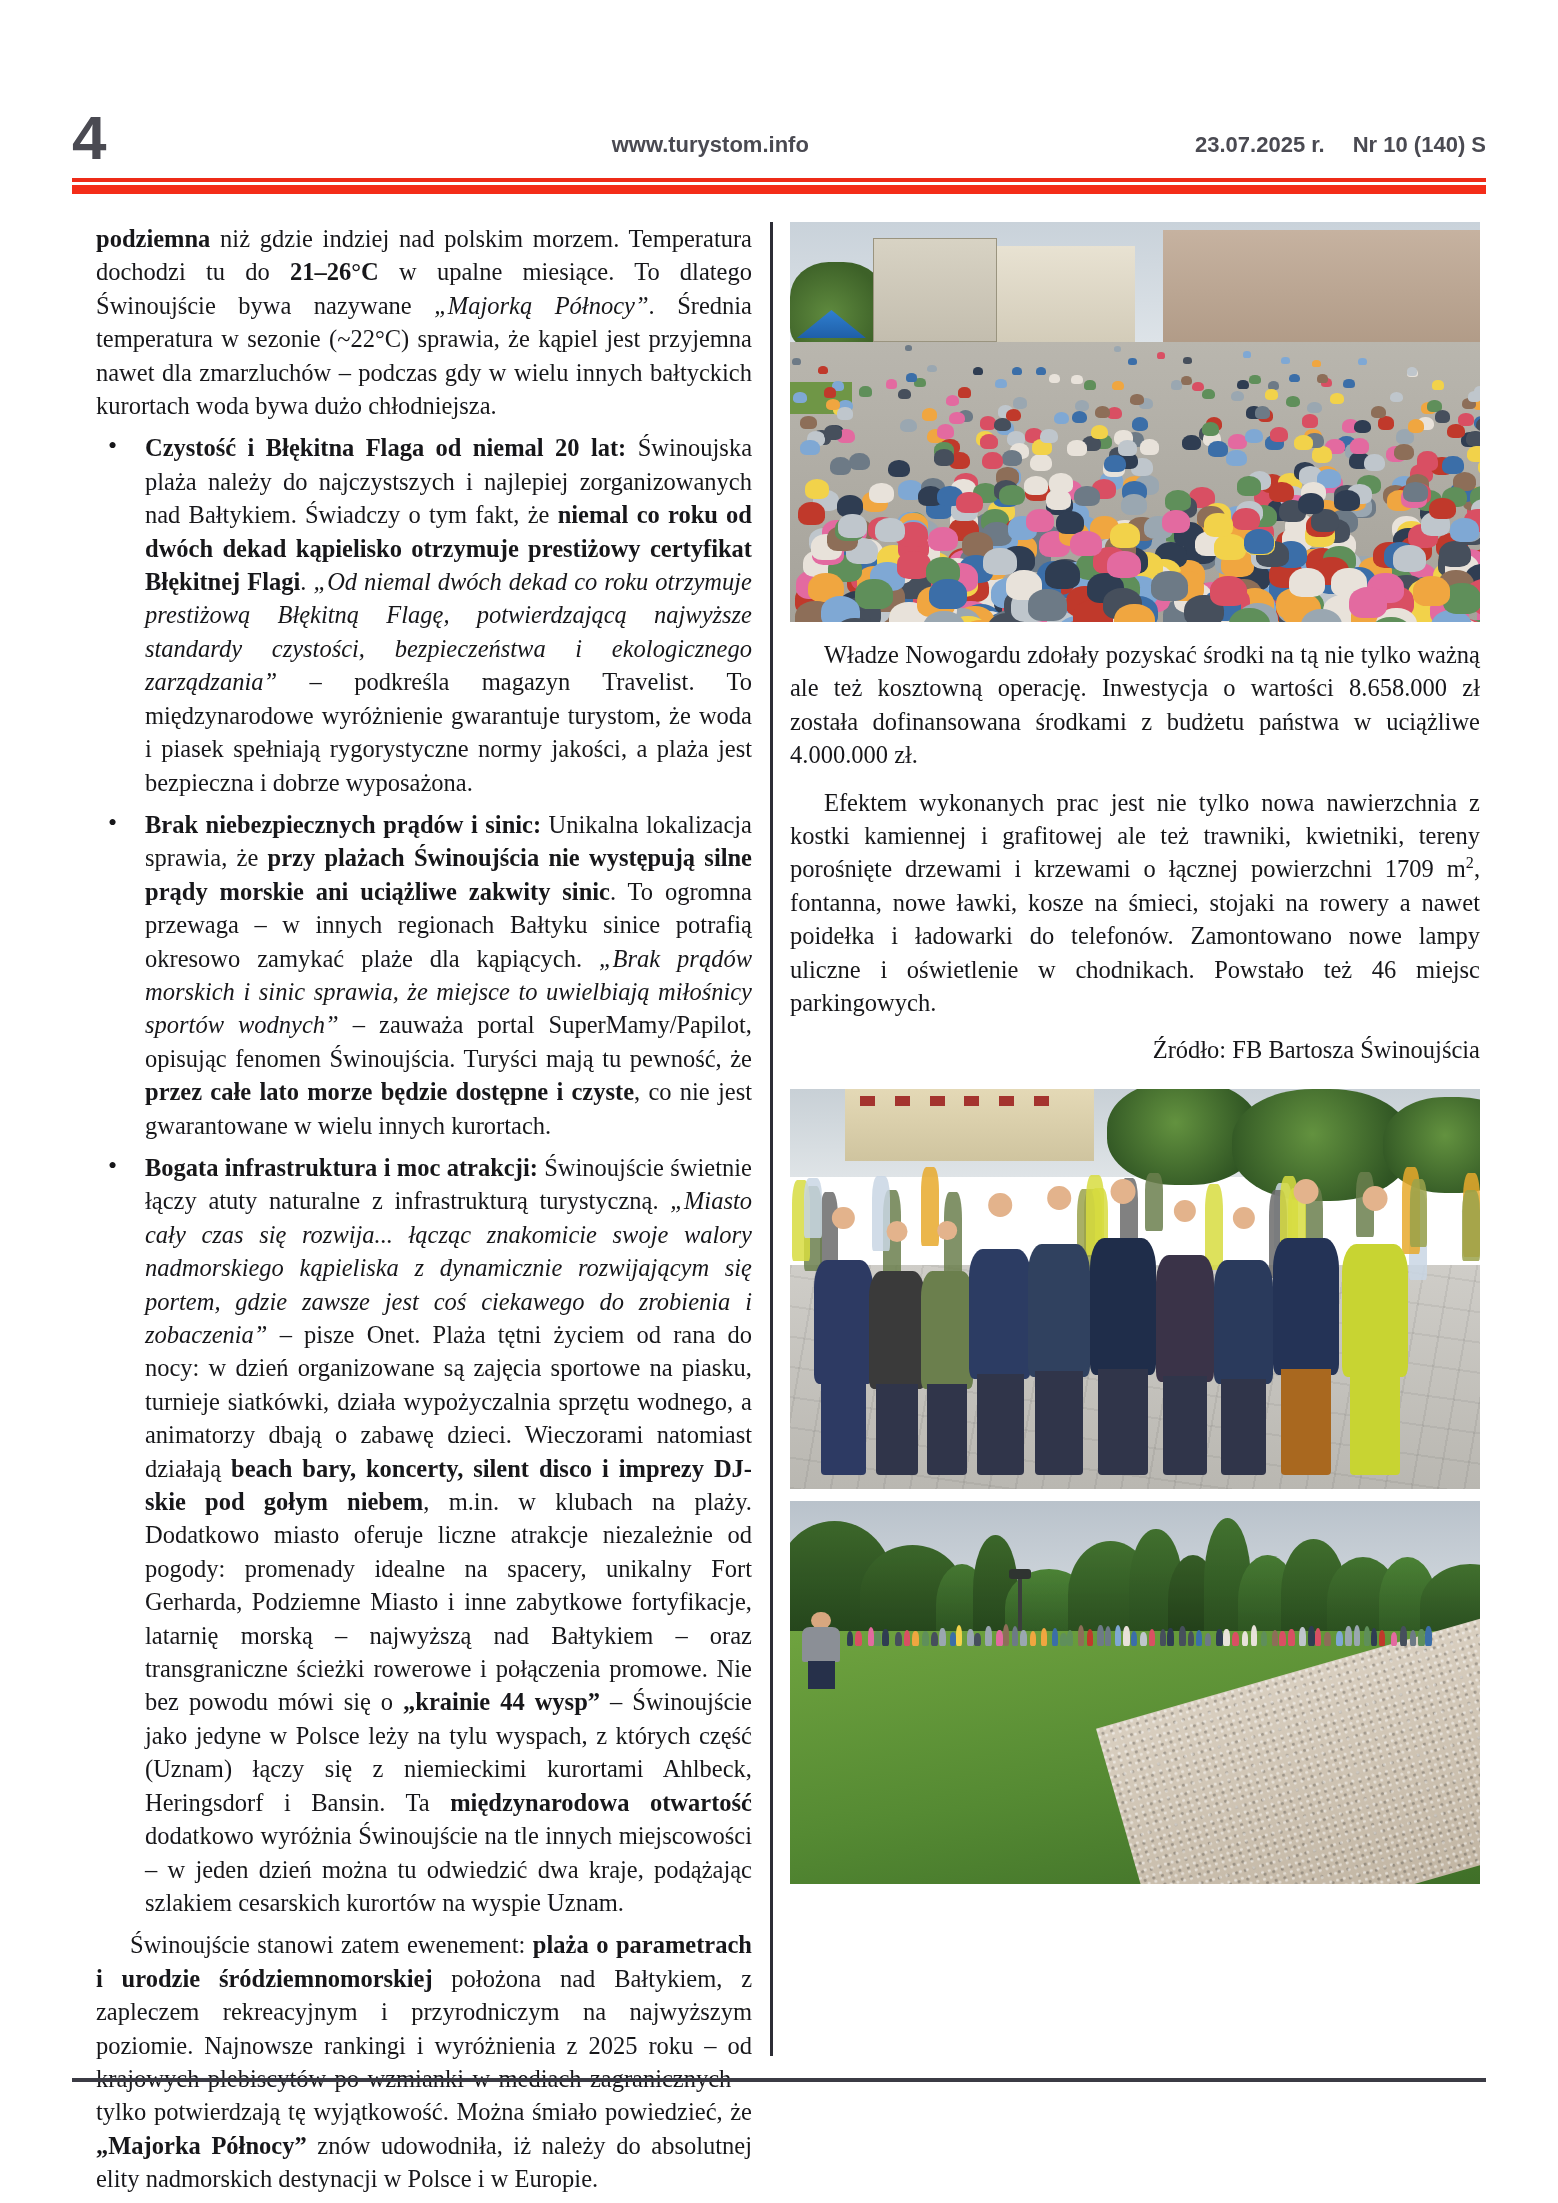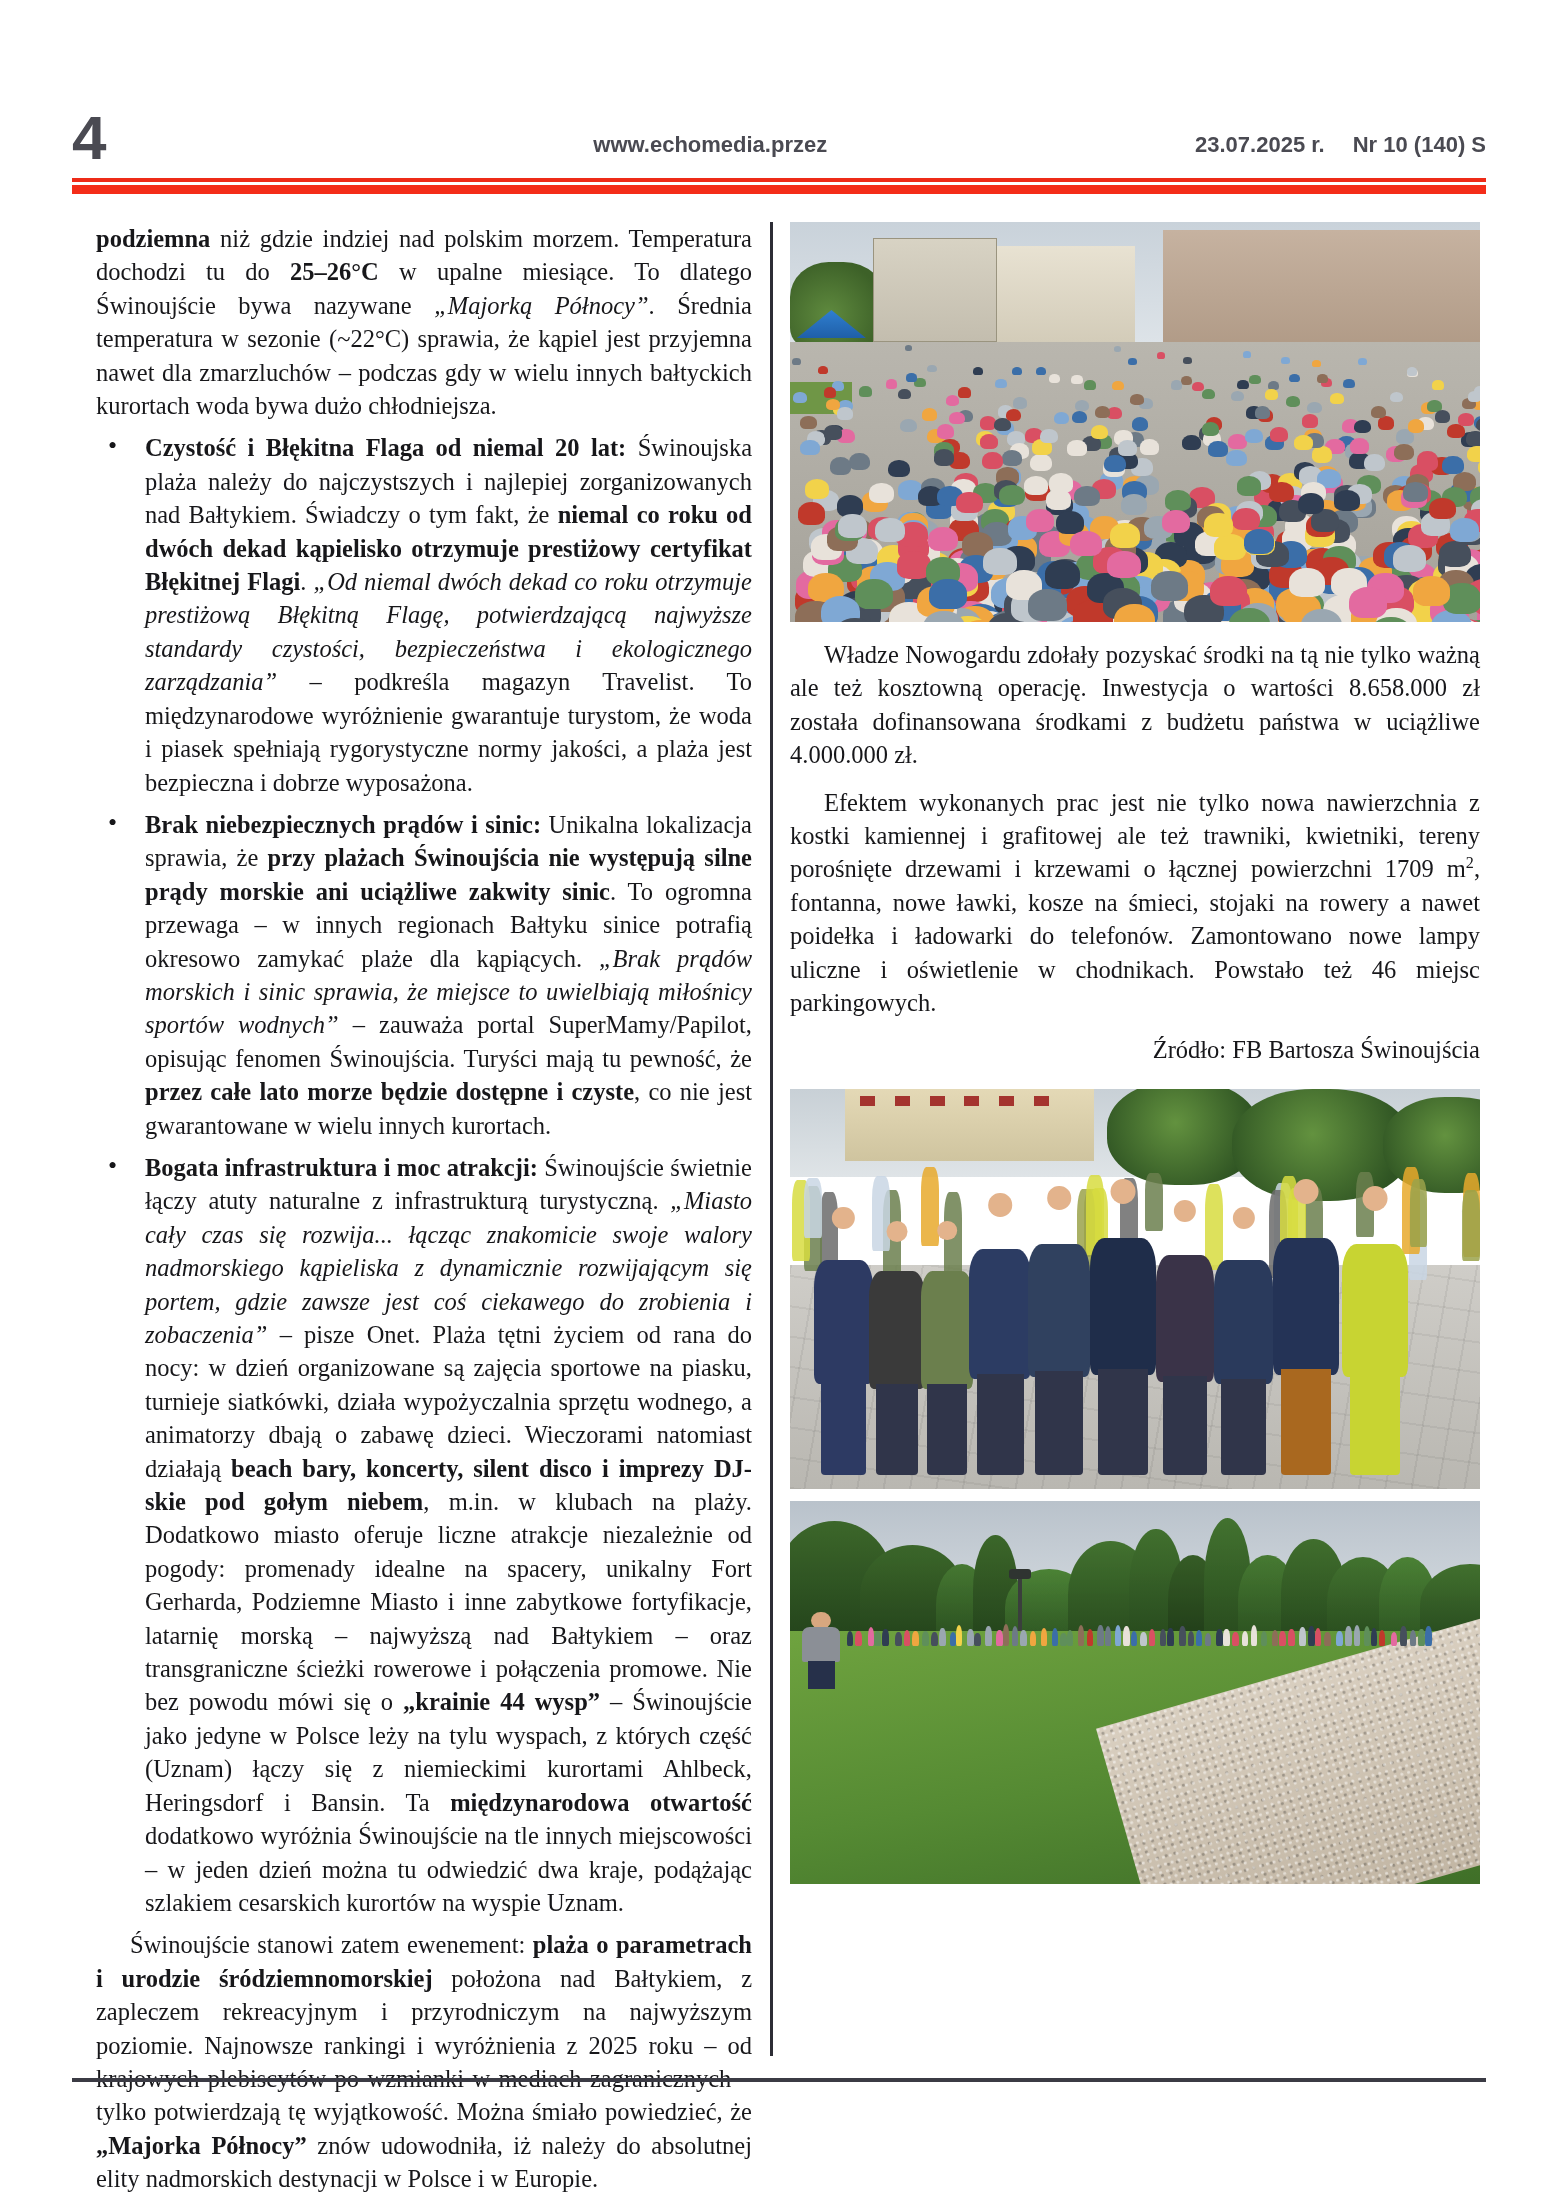--- a/index.html
+++ b/index.html
@@ -178,36 +178,36 @@
   .p3-photog .l { position:absolute; left:22%; top:64%; width:56%; height:36%;
     background:#26304a; }
 </style>
 </head>
 <body>
 
 <div class="page">
 
   <div class="masthead">
     <div class="folio">4</div>
-    <div class="masthead-center">www.echomedia.przez</div>
+    <div class="masthead-center">www.turystom.info</div>
     <div class="masthead-right">
       <span>23.07.2025 r.</span><span class="issue">Nr 10 (140) S</span>
     </div>
   </div>
 
   <div class="rule-top">
     <div class="r1"></div>
       <div class="r2"></div>
       <div class="r3"></div>
   </div>
 
   <div class="col-divider"></div>
 
   <div class="col-left">
-    <p class="para noind"><b>podziemna</b> niż gdzie indziej nad polskim morzem. Temperatura dochodzi tu do <b>25–26°C</b> w upalne miesiące. To dlatego Świnoujście bywa nazywane <i>„Majorką Północy”</i>. Średnia temperatura w sezonie (~22°C) sprawia, że kąpiel jest przyjemna nawet dla zmarzluchów – podczas gdy w wielu innych bałtyckich kurortach woda bywa dużo chłodniejsza.</p>
+    <p class="para noind"><b>podziemna</b> niż gdzie indziej nad polskim morzem. Temperatura dochodzi tu do <b>21–26°C</b> w upalne miesiące. To dlatego Świnoujście bywa nazywane <i>„Majorką Północy”</i>. Średnia temperatura w sezonie (~22°C) sprawia, że kąpiel jest przyjemna nawet dla zmarzluchów – podczas gdy w wielu innych bałtyckich kurortach woda bywa dużo chłodniejsza.</p>
 
     <ul class="bullets">
       <li><b>Czystość i Błękitna Flaga od niemal 20 lat:</b> Świnoujska plaża należy do najczystszych i najlepiej zorganizowanych nad Bałtykiem. Świadczy o tym fakt, że <b>niemal co roku od dwóch dekad kąpielisko otrzymuje prestiżowy certyfikat Błękitnej Flagi</b>. <i>„Od niemal dwóch dekad co roku otrzymuje prestiżową Błękitną Flagę, potwierdzającą najwyższe standardy czystości, bezpieczeństwa i ekologicznego zarządzania”</i> – podkreśla magazyn Travelist. To międzynarodowe wyróżnienie gwarantuje turystom, że woda i piasek spełniają rygorystyczne normy jakości, a plaża jest bezpieczna i dobrze wyposażona.</li>
       <li><b>Brak niebezpiecznych prądów i sinic:</b> Unikalna lokalizacja sprawia, że <b>przy plażach Świnoujścia nie występują silne prądy morskie ani uciążliwe zakwity sinic</b>. To ogromna przewaga – w innych regionach Bałtyku sinice potrafią okresowo zamykać plaże dla kąpiących. <i>„Brak prądów morskich i sinic sprawia, że miejsce to uwielbiają miłośnicy sportów wodnych”</i> – zauważa portal SuperMamy/Papilot, opisując fenomen Świnoujścia. Turyści mają tu pewność, że <b>przez całe lato morze będzie dostępne i czyste</b>, co nie jest gwarantowane w wielu innych kurortach.</li>
       <li><b>Bogata infrastruktura i moc atrakcji:</b> Świnoujście świetnie łączy atuty naturalne z infrastrukturą turystyczną. <i>„Miasto cały czas się rozwija... łącząc znakomicie swoje walory nadmorskiego kąpieliska z dynamicznie rozwijającym się portem, gdzie zawsze jest coś ciekawego do zrobienia i zobaczenia”</i> – pisze Onet. Plaża tętni życiem od rana do nocy: w dzień organizowane są zajęcia sportowe na piasku, turnieje siatkówki, działa wypożyczalnia sprzętu wodnego, a animatorzy dbają o zabawę dzieci. Wieczorami natomiast działają <b>beach bary, koncerty, silent disco i imprezy DJ-skie pod gołym niebem</b>, m.in. w klubach na plaży. Dodatkowo miasto oferuje liczne atrakcje niezależnie od pogody: promenady idealne na spacery, unikalny Fort Gerharda, Podziemne Miasto i inne zabytkowe fortyfikacje, latarnię morską – najwyższą nad Bałtykiem – oraz transgraniczne ścieżki rowerowe i połączenia promowe. Nie bez powodu mówi się o <b>„krainie 44 wysp”</b> – Świnoujście jako jedyne w Polsce leży na tylu wyspach, z których część (Uznam) łączy się z niemieckimi kurortami Ahlbeck, Heringsdorf i Bansin. Ta <b>międzynarodowa otwartość</b> dodatkowo wyróżnia Świnoujście na tle innych miejscowości – w jeden dzień można tu odwiedzić dwa kraje, podążając szlakiem cesarskich kurortów na wyspie Uznam.</li>
     </ul>
 
     <p class="para" style="margin-top:9px">Świnoujście stanowi zatem ewenement: <b>plaża o parametrach i urodzie śródziemnomorskiej</b> położona nad Bałtykiem, z zapleczem rekreacyjnym i przyrodniczym na najwyższym poziomie. Najnowsze rankingi i wyróżnienia z 2025 roku – od krajowych plebiscytów po wzmianki w mediach zagranicznych – tylko potwierdzają tę wyjątkowość. Można śmiało powiedzieć, że <b>„Majorka Północy”</b> znów udowodniła, iż należy do absolutnej elity nadmorskich destynacji w Polsce i w Europie.</p>
 
   </div>

